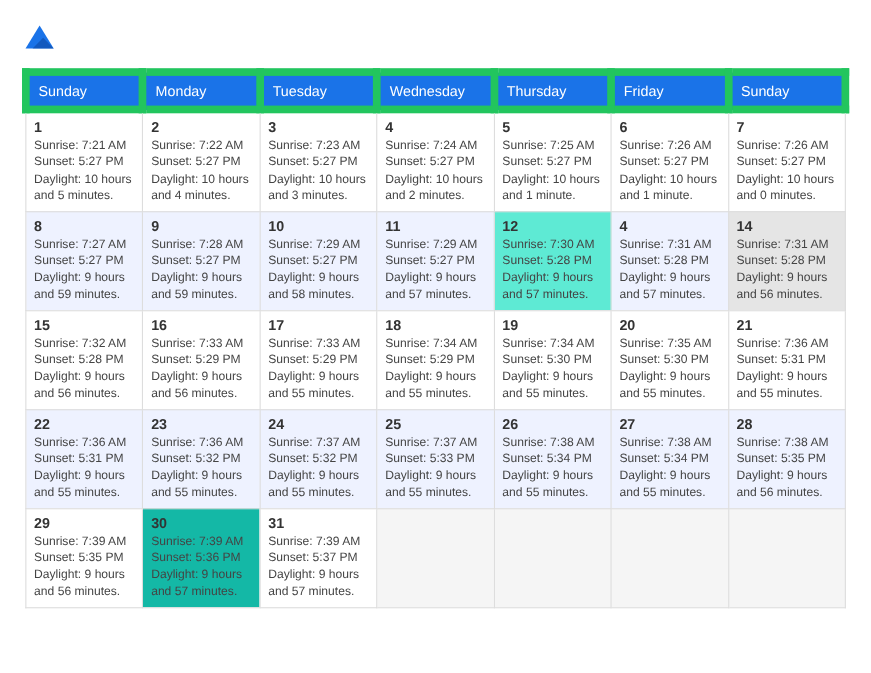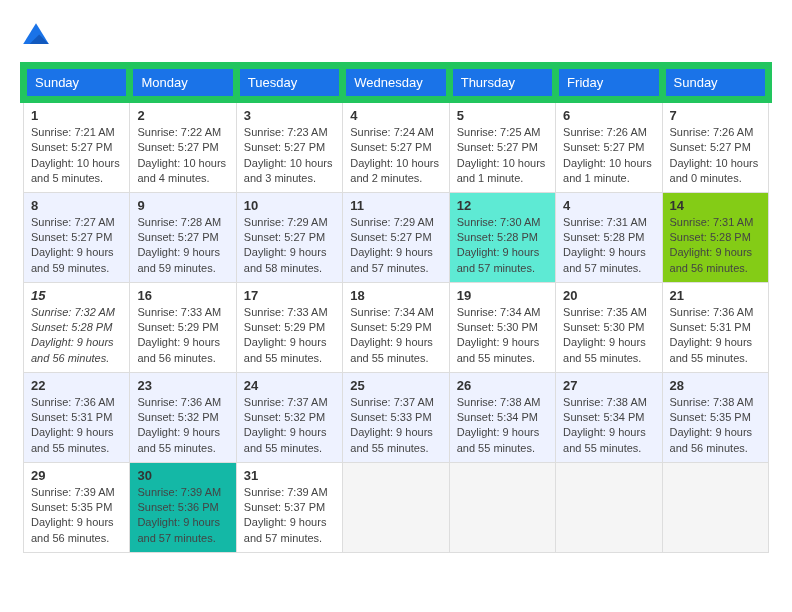--- a/index.html
+++ b/index.html
@@ -169,27 +169,27 @@
           <div class="day-info">Sunrise: 7:29 AM<br>Sunset: 5:27 PM<br>Daylight: 9 hours and 57 minutes.</div>
         </td>
         <td style="background: #5eead4;">
           <span class="day-number">12</span>
           <div class="day-info">Sunrise: 7:30 AM<br>Sunset: 5:28 PM<br>Daylight: 9 hours and 57 minutes.</div>
         </td>
         <td style="background: rgb(238, 242, 255);">
           <span class="day-number">4</span>
           <div class="day-info">Sunrise: 7:31 AM<br>Sunset: 5:28 PM<br>Daylight: 9 hours and 57 minutes.</div>
         </td>
-        <td style="background: #84cc16;">
+        <td style="background: #e5e5e5;">
           <span class="day-number">14</span>
           <div class="day-info">Sunrise: 7:31 AM<br>Sunset: 5:28 PM<br>Daylight: 9 hours and 56 minutes.</div>
         </td>
       </tr>
       <tr>
-        <td style="background: rgb(255, 255, 255); font-style: italic;">
+        <td style="background: rgb(255, 255, 255);">
           <span class="day-number">15</span>
           <div class="day-info">Sunrise: 7:32 AM<br>Sunset: 5:28 PM<br>Daylight: 9 hours and 56 minutes.</div>
         </td>
         <td style="background: rgb(255, 255, 255);">
           <span class="day-number">16</span>
           <div class="day-info">Sunrise: 7:33 AM<br>Sunset: 5:29 PM<br>Daylight: 9 hours and 56 minutes.</div>
         </td>
         <td style="background: rgb(255, 255, 255);">
           <span class="day-number">17</span>
           <div class="day-info">Sunrise: 7:33 AM<br>Sunset: 5:29 PM<br>Daylight: 9 hours and 55 minutes.</div>

